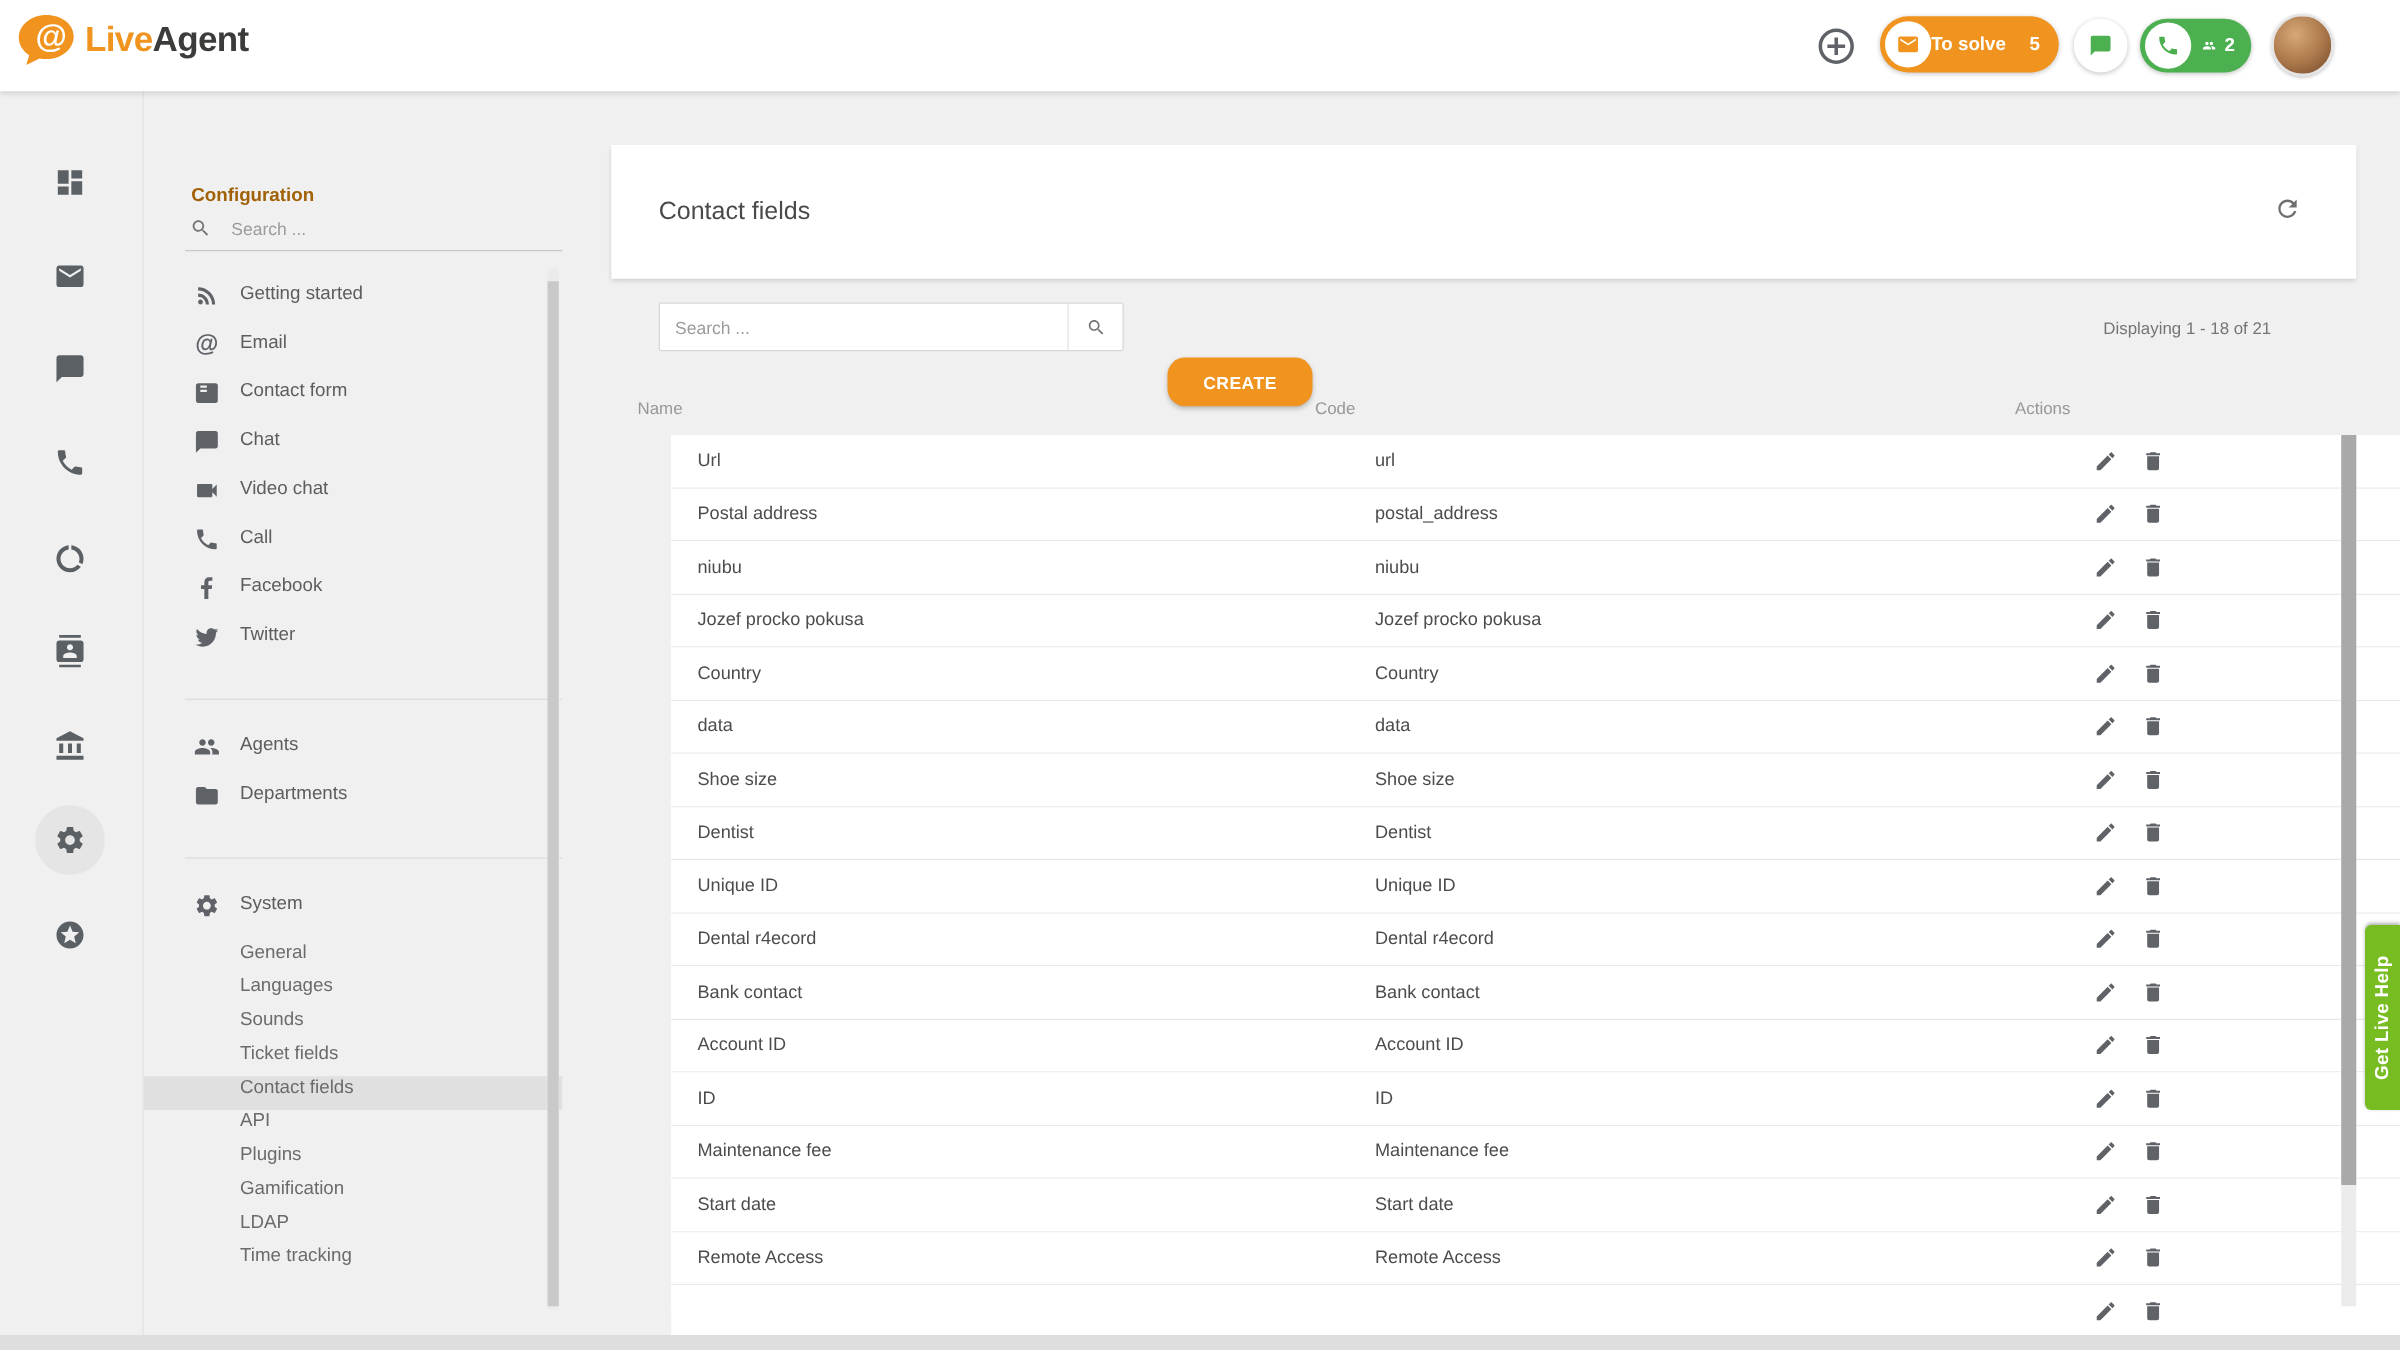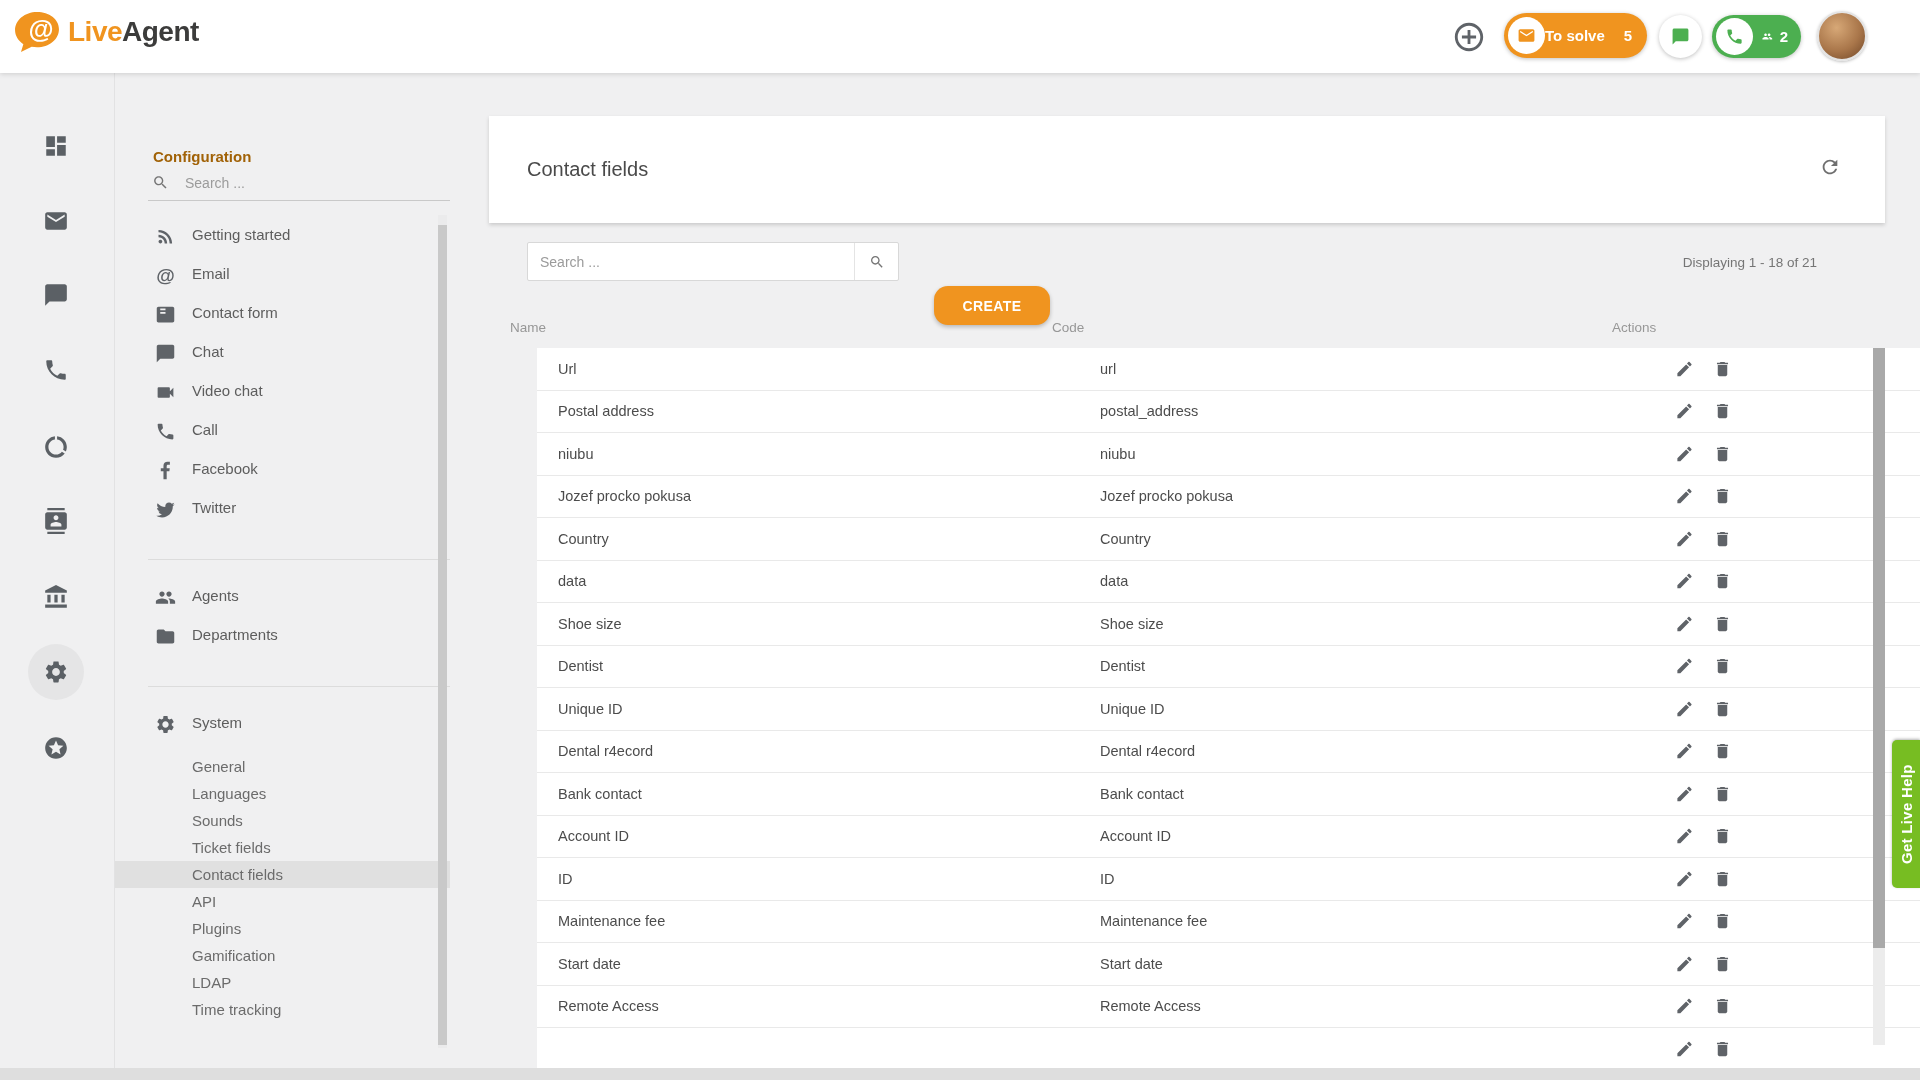--- a/index.html
+++ b/index.html
@@ -60,21 +60,21 @@
                        font-size:14px; color:#424242; width:240px; font-family:inherit; }
   .side-search input::placeholder { color:#9b9b9b; }
 
   .menu { position:absolute; left:115px; top:215px; width:335px; height:833px; overflow:hidden; }
   .menu-inner { padding-top:11px; }
   .menu-item { display:flex; align-items:flex-start; height:39px; padding-left:40px;
                font-size:15px; color:#5d5d5d; cursor:pointer; }
   .menu-item svg { width:21px; height:21px; fill:#5f6368; margin-right:16px; flex:none; }
   .menu-item .at-glyph { width:21px; margin-right:16px; font-size:19px; font-weight:bold;
                          color:#5f6368; text-align:center; flex:none; }
-  .menu-sub { display:flex; align-items:center; height:27px; padding-left:77px;
+  .menu-sub { display:flex; height:27px; padding-left:77px;
               font-size:15px; color:#6b6b6b; cursor:pointer; }
   .menu-sub.selected { background:#e0e0e0; }
   .menu-divider { height:1px; background:#dcdcdc; margin:21px 0 27px 33px; }
 
   .side-scroll-track { position:absolute; left:438px; top:215px; width:9px; height:833px; background:#ebebec; }
   .side-scroll-thumb { position:absolute; left:438px; top:225px; width:9px; height:820px; background:#c9c9c9; cursor:pointer; }
 
   
   .card-header { position:absolute; left:489px; top:116px; width:1396px; height:107px; background:#fff;
                  box-shadow:0 2px 4px rgba(0,0,0,.16); }

